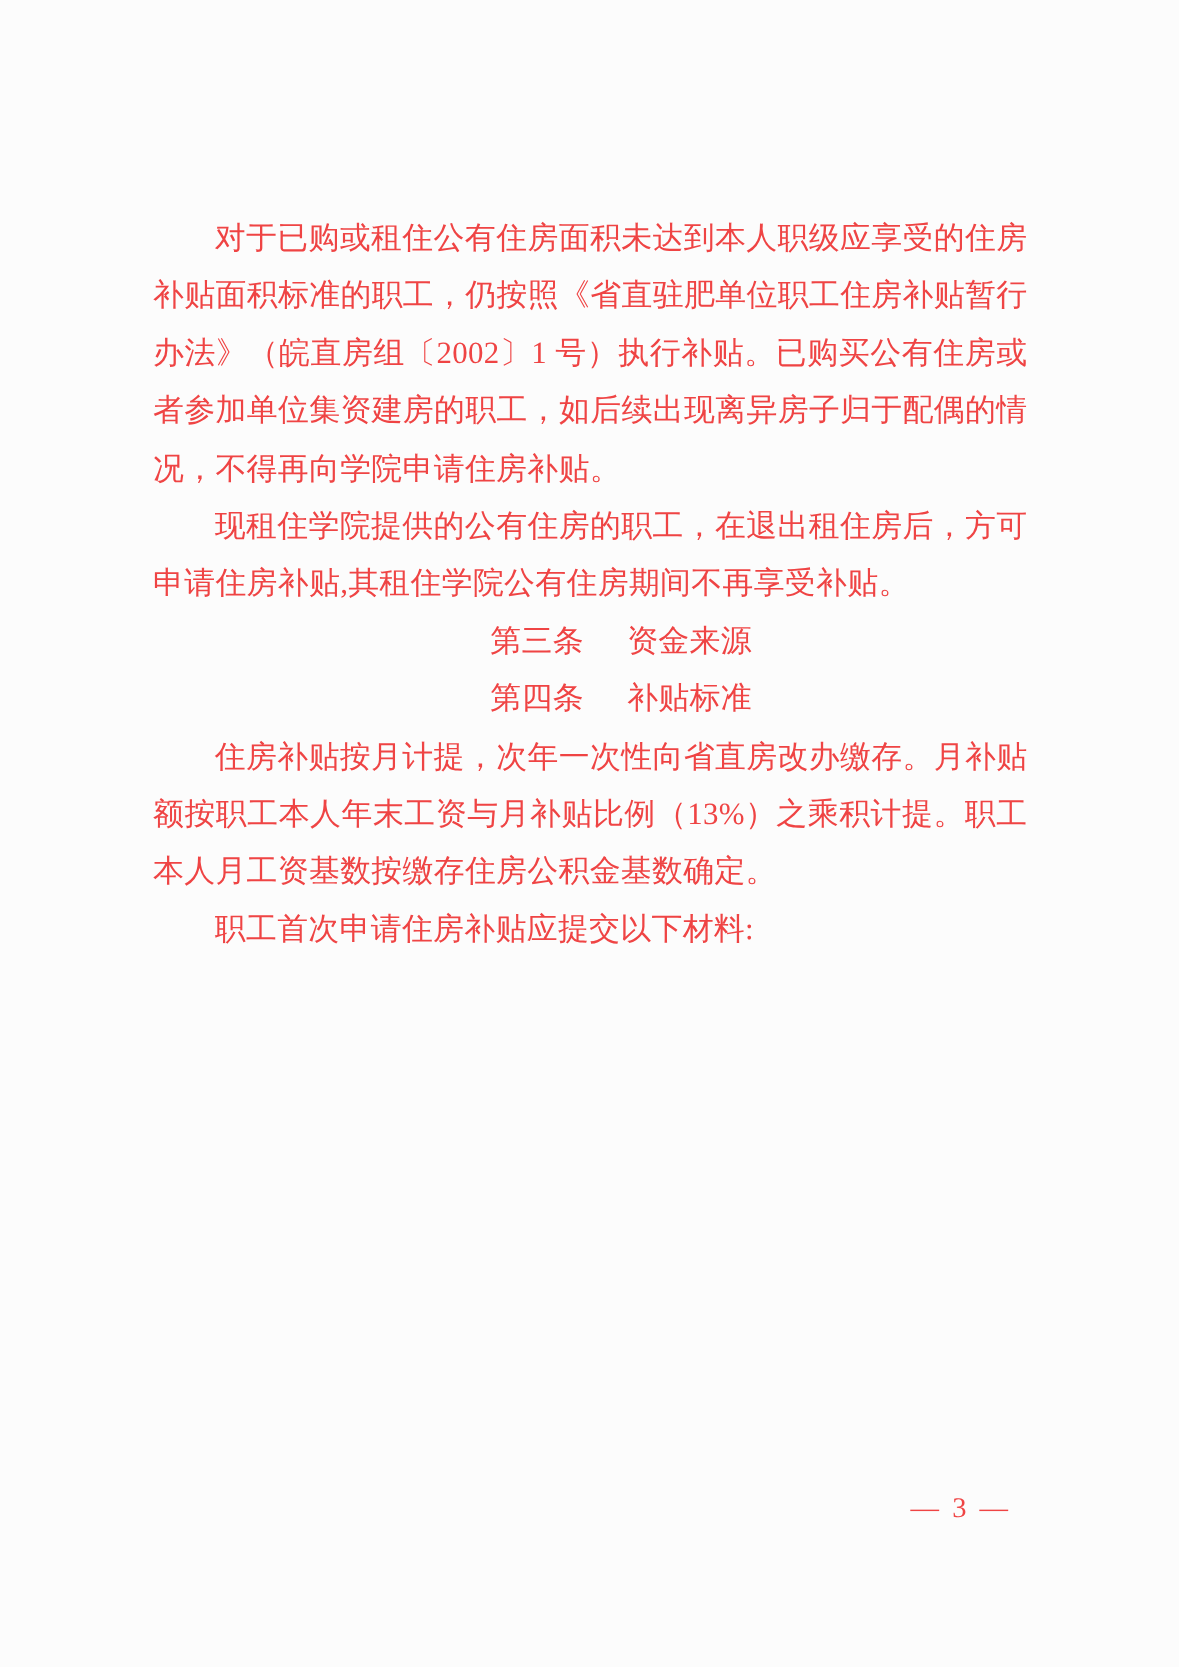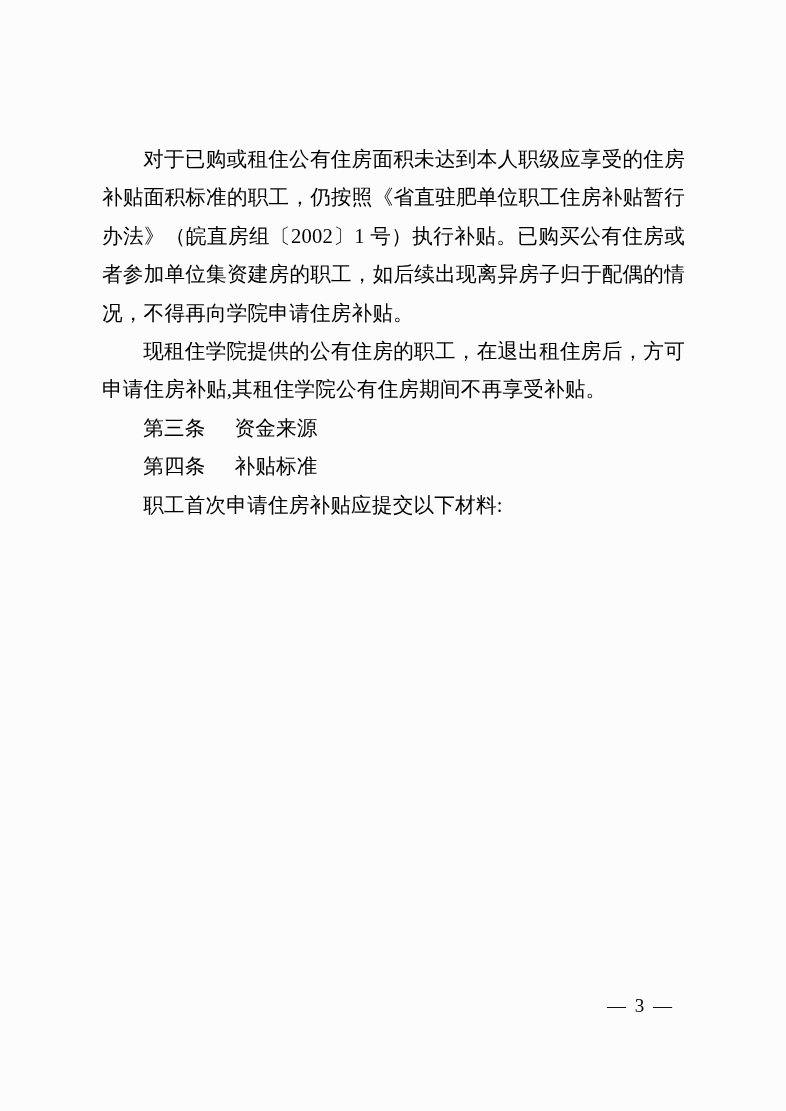--- a/index.html
+++ b/index.html
@@ -4,41 +4,41 @@
 <style>
   * { margin: 0; padding: 0; box-sizing: border-box; }
   html, body { background: #e8e8e8; }
   .page {
     position: relative;
     width: 786px;
     height: 1111px;
     margin: 0 auto;
     background: #fcfcfc;
     font-family: "Liberation Serif", "DejaVu Serif", serif;
-    color: #000000;
+    color: #ef4444;
     overflow: hidden;
   }
   .text-block {
     position: absolute;
     left: 102px;
     top: 140px;
     width: 583px;
     font-size: 20.6px;
     line-height: 38.4px;
     text-align: justify;
     letter-spacing: 0.2px;
   }
   .para {
     margin: 0;
     text-indent: 2em;
   }
   .heading {
     margin: 0;
     text-indent: 2em;
-    text-align: left;
+    text-align: center;
   }
   .heading .h-label {
     margin-right: 1.4em;
   }
   .page-number {
     position: absolute;
     top: 995px;
     right: 112px;
     font-size: 19px;
     letter-spacing: 2px;
@@ -58,20 +58,21 @@
 
     <p class="heading">
       <span class="h-label">第三条</span><span>资金来源</span>
     </p>
 
 
     <p class="heading">
       <span class="h-label">第四条</span><span>补贴标准</span>
     </p>
 
+    <p class="para">住房补贴按月计提，次年一次性向省直房改办缴存。月补贴额按职工本人年末工资与月补贴比例（13%）之乘积计提。职工本人月工资基数按缴存住房公积金基数确定。</p>
 
 
     <p class="para">职工首次申请住房补贴应提交以下材料:</p>
 
 
 
   </div>
 
   <div class="page-number">— 3 —</div>
 

